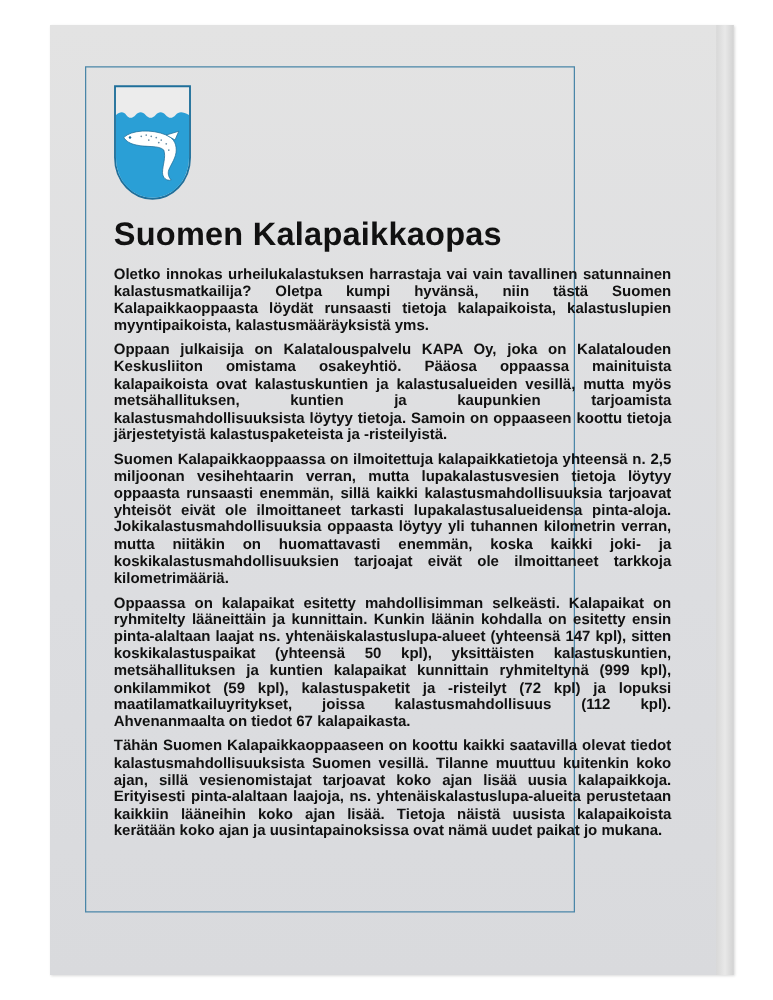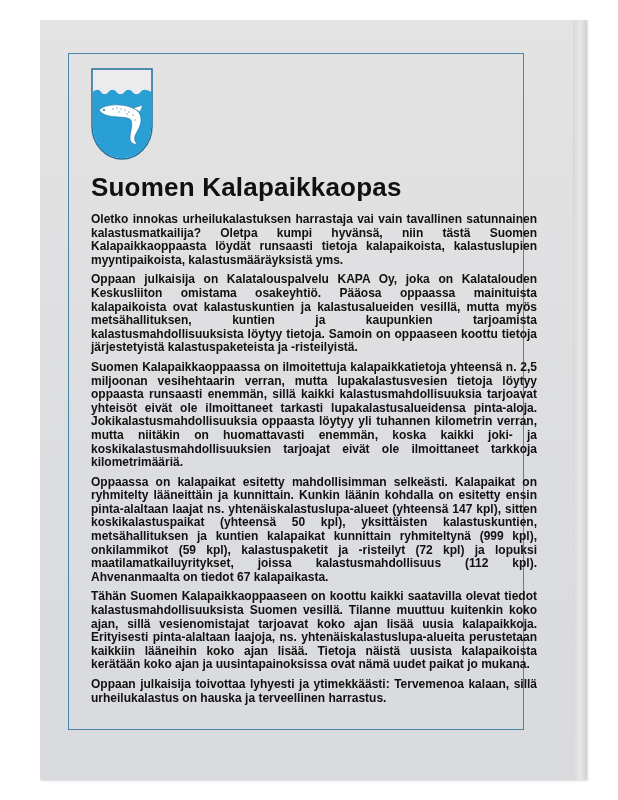--- a/index.html
+++ b/index.html
@@ -7,21 +7,21 @@
     .cover {
       position: absolute; left: 40px; top: 20px; width: 547px; height: 760px;
       background: linear-gradient(180deg, #e3e3e3 0%, #dcdde0 60%, #d9dadd 100%);
       box-shadow: 1px 1px 2px rgba(0,0,0,0.15);
     }
     .spine-edge {
       position: absolute; right: 0; top: 0; width: 14px; height: 100%;
       background: linear-gradient(90deg, #d8d8d8, #e8e8e8 50%, #d2d2d2);
     }
     .frame {
-      position: absolute; left: 28px; top: 33px; width: 456px; height: 677px;
+      position: absolute; left: 28px; top: 33px; width: 392px; height: 677px;
       border: 1.5px solid #4a86a8;
       box-sizing: border-box;
     }
     .shield {
       position: absolute; left: 22px; top: 14px; width: 62px; height: 92px;
     }
     .title {
       position: absolute; left: 22px; top: 118px;
       font-family: "Liberation Sans", sans-serif; font-weight: bold;
       font-size: 26px; color: #111; letter-spacing: 0.2px; margin: 0;
@@ -58,16 +58,15 @@
           <circle cx="44" cy="52" r="0.7"></circle>
       </g>
     </svg>
     <h1 class="title">Suomen Kalapaikkaopas</h1>
     <div class="body">
       <p>Oletko innokas urheilukalastuksen harrastaja vai vain tavallinen satunnainen kalastusmatkailija? Oletpa kumpi hyvänsä, niin tästä Suomen Kalapaikkaoppaasta löydät runsaasti tietoja kalapaikoista, kalastuslupien myyntipaikoista, kalastusmääräyksistä yms.</p>
       <p>Oppaan julkaisija on Kalatalouspalvelu KAPA Oy, joka on Kalatalouden Keskusliiton omistama osakeyhtiö. Pääosa oppaassa mainituista kalapaikoista ovat kalastuskuntien ja kalastusalueiden vesillä, mutta myös metsähallituksen, kuntien ja kaupunkien tarjoamista kalastusmahdollisuuksista löytyy tietoja. Samoin on oppaaseen koottu tietoja järjestetyistä kalastuspaketeista ja -risteilyistä.</p>
       <p>Suomen Kalapaikkaoppaassa on ilmoitettuja kalapaikkatietoja yhteensä n. 2,5 miljoonan vesihehtaarin verran, mutta lupakalastusvesien tietoja löytyy oppaasta runsaasti enemmän, sillä kaikki kalastusmahdollisuuksia tarjoavat yhteisöt eivät ole ilmoittaneet tarkasti lupakalastusalueidensa pinta-aloja. Jokikalastusmahdollisuuksia oppaasta löytyy yli tuhannen kilometrin verran, mutta niitäkin on huomattavasti enemmän, koska kaikki joki- ja koskikalastusmahdollisuuksien tarjoajat eivät ole ilmoittaneet tarkkoja kilometrimääriä.</p>
       <p>Oppaassa on kalapaikat esitetty mahdollisimman selkeästi. Kalapaikat on ryhmitelty lääneittäin ja kunnittain. Kunkin läänin kohdalla on esitetty ensin pinta-alaltaan laajat ns. yhtenäiskalastuslupa-alueet (yhteensä 147 kpl), sitten koskikalastuspaikat (yhteensä 50 kpl), yksittäisten kalastuskuntien, metsähallituksen ja kuntien kalapaikat kunnittain ryhmiteltynä (999 kpl), onkilammikot (59 kpl), kalastuspaketit ja -risteilyt (72 kpl) ja lopuksi maatilamatkailuyritykset, joissa kalastusmahdollisuus (112 kpl). Ahvenanmaalta on tiedot 67 kalapaikasta.</p>
       <p>Tähän Suomen Kalapaikkaoppaaseen on koottu kaikki saatavilla olevat tiedot kalastusmahdollisuuksista Suomen vesillä. Tilanne muuttuu kuitenkin koko ajan, sillä vesienomistajat tarjoavat koko ajan lisää uusia kalapaikkoja. Erityisesti pinta-alaltaan laajoja, ns. yhtenäiskalastuslupa-alueita perustetaan kaikkiin lääneihin koko ajan lisää. Tietoja näistä uusista kalapaikoista kerätään koko ajan ja uusintapainoksissa ovat nämä uudet paikat jo mukana.</p>
-      <p>Oppaan julkaisija toivottaa lyhyesti ja ytimekkäästi: Tervemenoa kalaan, sillä urheilukalastus on hauska ja terveellinen harrastus.</p>
     </div>
   </div>
 </div>
 
 </body></html>

